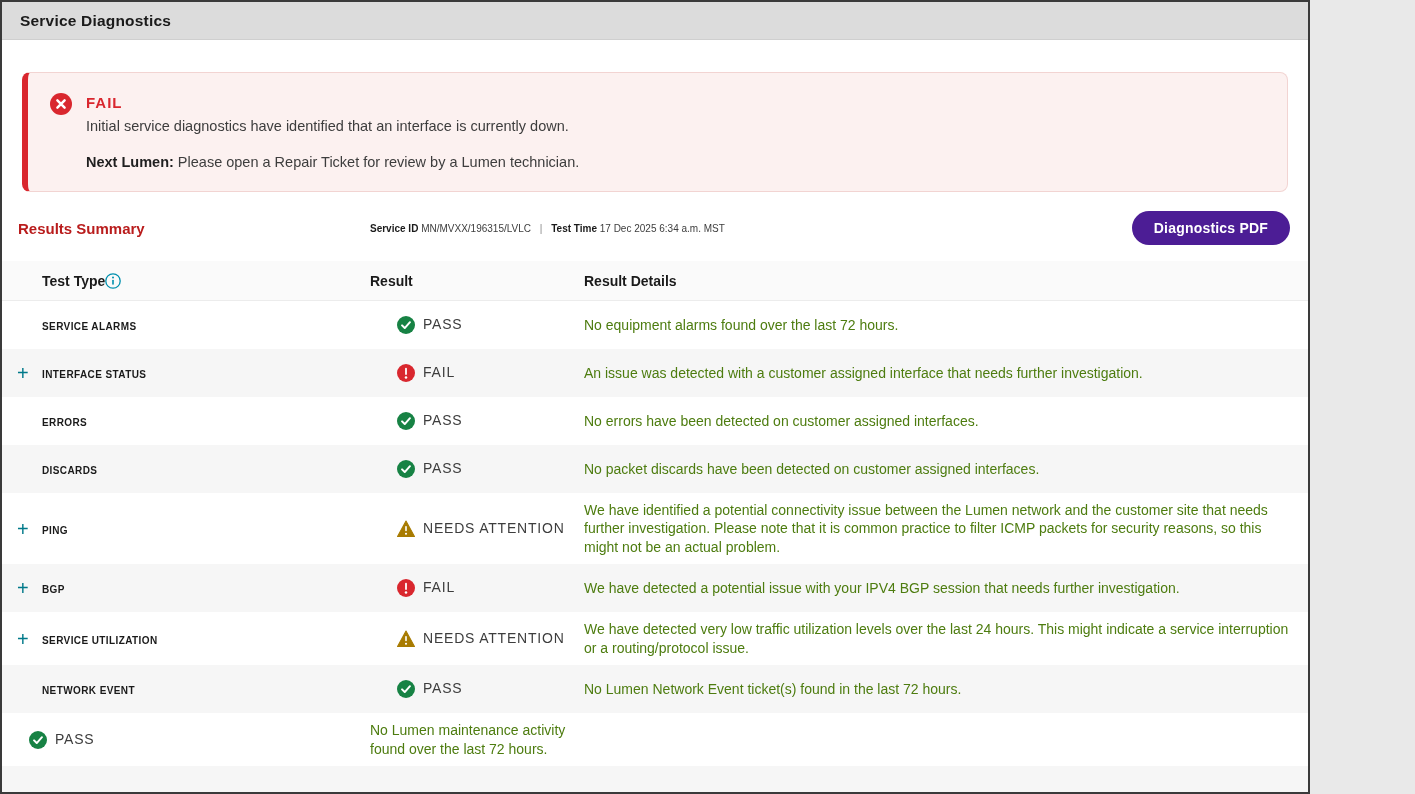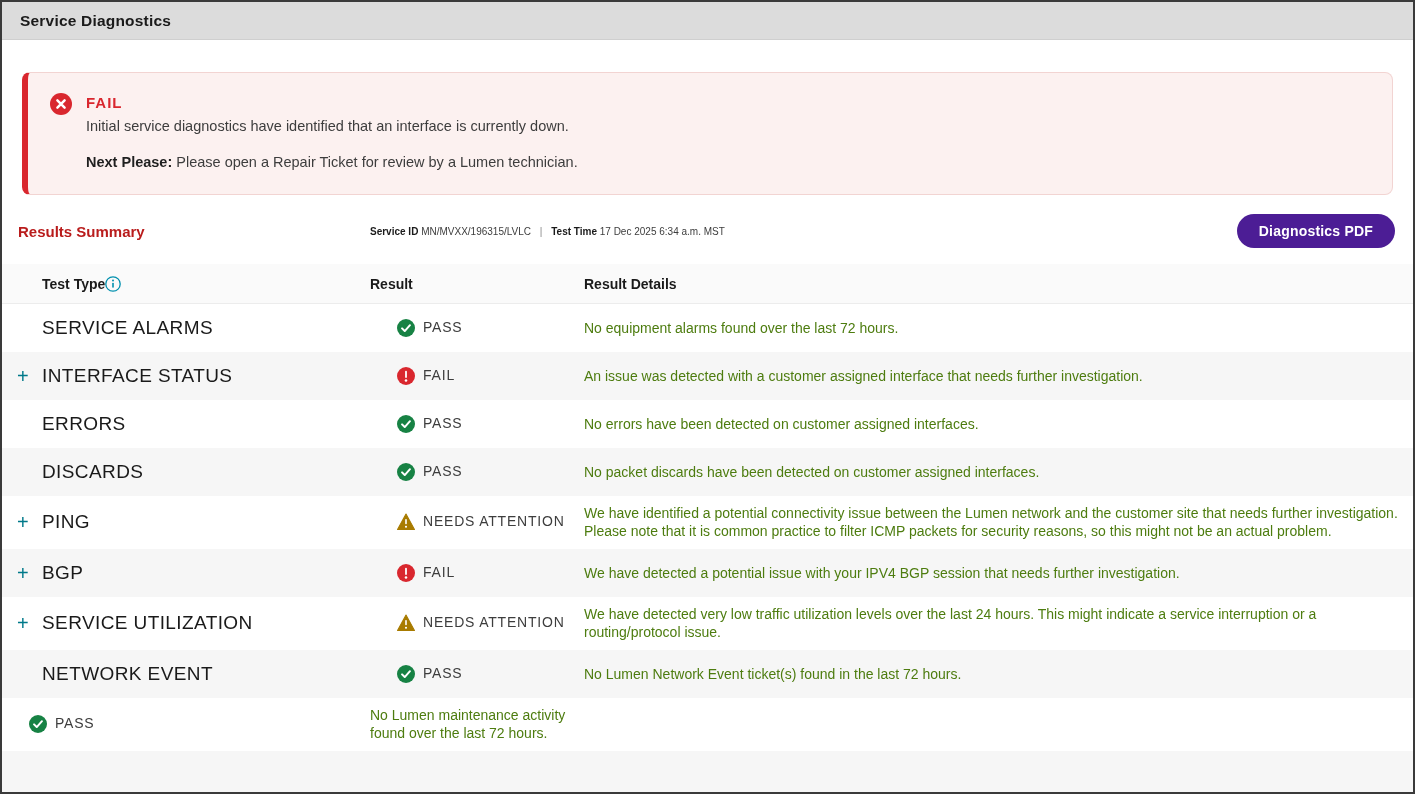--- a/index.html
+++ b/index.html
@@ -1,20 +1,20 @@
 <!DOCTYPE html>
 <html><head>
 <meta charset="utf-8">
 <style>
   * { box-sizing: border-box; margin: 0; padding: 0; }
   html, body { background: #e9e9e9; }
   body { font-family: "Liberation Sans", sans-serif; }
 
   .app {
-    width: 1415px; height: 794px;
+    width: 1310px; height: 794px;
     border: 2px solid #3a3a3a;
     background: #ffffff;
     display: flex; flex-direction: column;
     overflow: hidden;
   }
 
   
   .titlebar {
     height: 38px; flex: 0 0 38px;
     background: #dcdcdc;
@@ -80,21 +80,21 @@
     border-bottom: 1px solid #ececec;
     font-size: 14px; font-weight: 700; color: #1a1a1a;
   }
   .type-cell { position: relative; padding-left: 40px; }
   .thead .type-cell { display: flex; align-items: center; gap: 0; }
   .info-icon { width: 16px; height: 16px; display: inline-block; cursor: pointer; }
 
   .row { min-height: 48px; padding: 8px 0; font-size: 14px; }
   .row.odd { background: #f6f6f6; }
   .type-label {
-    font-size: 19px; font-weight: 400; color: #1a1a1a; letter-spacing: 0.4px;
+    font-size: 10px; font-weight: 700; color: #1a1a1a; letter-spacing: 0.4px;
   }
   .plus {
     position: absolute; left: 15px; top: 50%; transform: translateY(-50%);
     color: #00798a; font-size: 20px; font-weight: 400; line-height: 1;
     cursor: pointer; user-select: none;
   }
   .row:not(.expandable) .plus { display: none; }
 
   .result-cell { display: flex; align-items: flex-start; gap: 8px; padding-left: 27px; }
   .result-label { color: #3d3d3d; letter-spacing: 0.8px; font-size: 14px; }
@@ -117,21 +117,21 @@
   </div>
 
   <div class="alert">
     <svg class="alert-icon" viewBox="0 0 22 22">
       <circle cx="11" cy="11" r="11" fill="#d9272e"></circle>
       <path d="M7.4 7.4 L14.6 14.6 M14.6 7.4 L7.4 14.6" stroke="#ffffff" stroke-width="2.5" stroke-linecap="round"></path>
     </svg>
     <div class="alert-status">FAIL</div>
     <div class="alert-message">Initial service diagnostics have identified that an interface is currently down.</div>
     <div class="alert-next">
-      <b>Next Please:</b>
+      <b>Next Lumen:</b>
       <span> </span>
       <span>Please open a Repair Ticket for review by a Lumen technician.</span>
     </div>
   </div>
 
   <div class="summary">
     <div class="summary-title">Results Summary</div>
     <div class="summary-meta">
       <b>Service ID</b>
       <span> </span>

